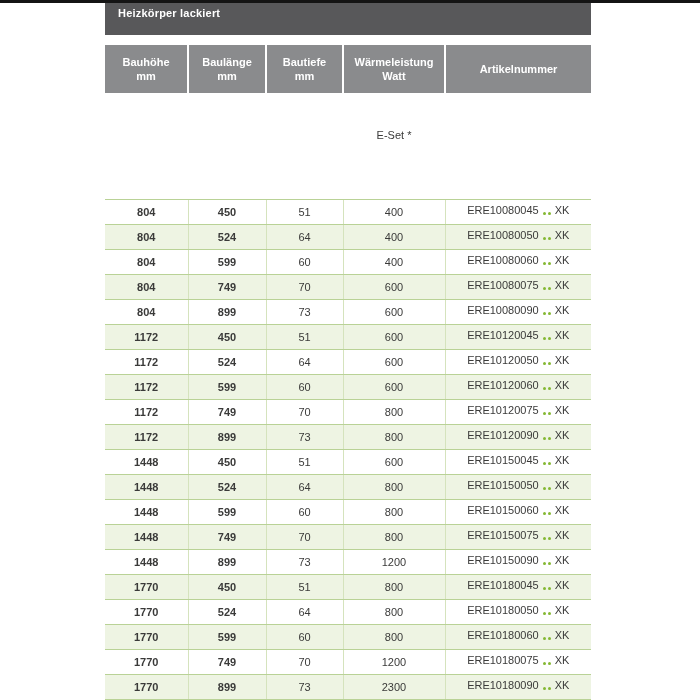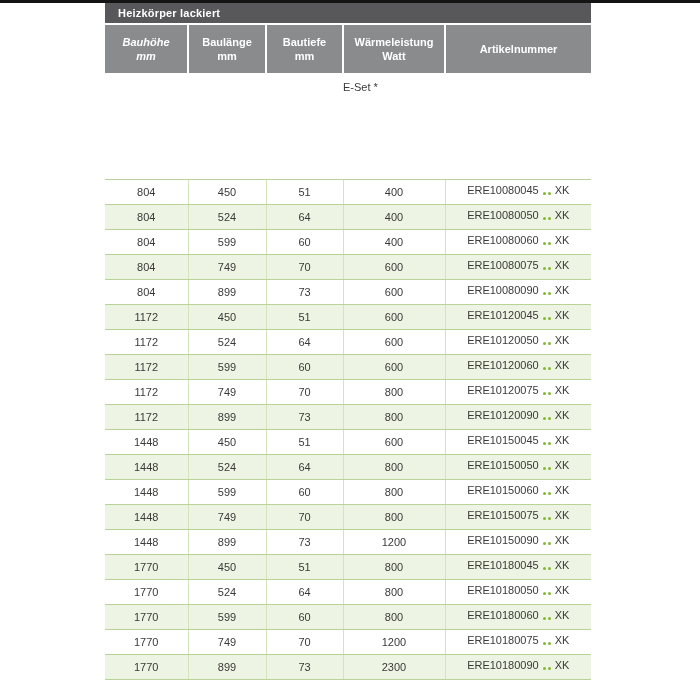--- a/index.html
+++ b/index.html
@@ -3,42 +3,42 @@
 <meta charset="utf-8">
 <style>
   * { margin:0; padding:0; box-sizing:border-box; }
   html, body {
     width:700px; height:700px; background:#ffffff; overflow:hidden;
     font-family:"Liberation Sans", sans-serif; position:relative;
   }
   .top-border { position:absolute; top:0; left:0; width:700px; height:3px; background:#141414; }
   .catalog { position:absolute; top:3px; left:105px; width:486px; }
   .title-band {
-    height:20px; line-height:20px; background:#58585a; color:#ffffff;
-    font-size:11px; font-weight:bold; padding-left:13px; margin-bottom:2px; letter-spacing:.2px;
+    height:32px; line-height:20px; background:#58585a; color:#ffffff;
+    font-size:11px; font-weight:bold; padding-left:13px; margin-bottom:10px; letter-spacing:.2px;
   }
   table { border-collapse:collapse; table-layout:fixed; width:486px; }
   thead th {
     background:#8a8b8d; color:#ffffff; font-size:11px; font-weight:bold;
     height:48px; vertical-align:middle; text-align:center; line-height:14px;
     border-left:2px solid #ffffff; padding:0;
   }
-  thead th:first-child { border-left:none;font-style:italic; }
+  thead th:first-child { border-left:none; }
   thead th span { display:block; }
   .unit:empty { display:none; }
   .eset-row td { height:106px; background:#ffffff; vertical-align:top; border-bottom:1px solid #b9d296; }
-  .eset-row td.eset { padding-top:8px; text-align:left; font-size:11px; color:#3a3a39; }
+  .eset-row td.eset { padding-top:36px; text-align:center; font-size:11px; color:#3a3a39; }
   tbody.data td {
     height:25px; text-align:center; font-size:11px; color:#3a3a39;
     border-bottom:1px solid #b9d296; border-left:1px solid #d5e3bd;
     background:#ffffff; padding:0; white-space:nowrap;
   }
   tbody.data td:first-child { border-left:none; }
   tbody.data tr.alt td { background:#eef4e3; }
-  tbody.data td.b { font-weight:normal;margin-top:39px; }
+  tbody.data td.b { font-weight:bold;margin-top:39px; }
   .dots { display:inline-block; vertical-align:middle; margin:0 3px 2px 3px; }
   .dots i { display:inline-block; width:3px; height:3px; border-radius:50%; background:#84b832; margin:0 1px; }
 </style>
 </head>
 <body>
 
 <div class="top-border"></div>
 
 <div class="catalog">
   <div class="title-band">Heizkörper lackiert</div>

